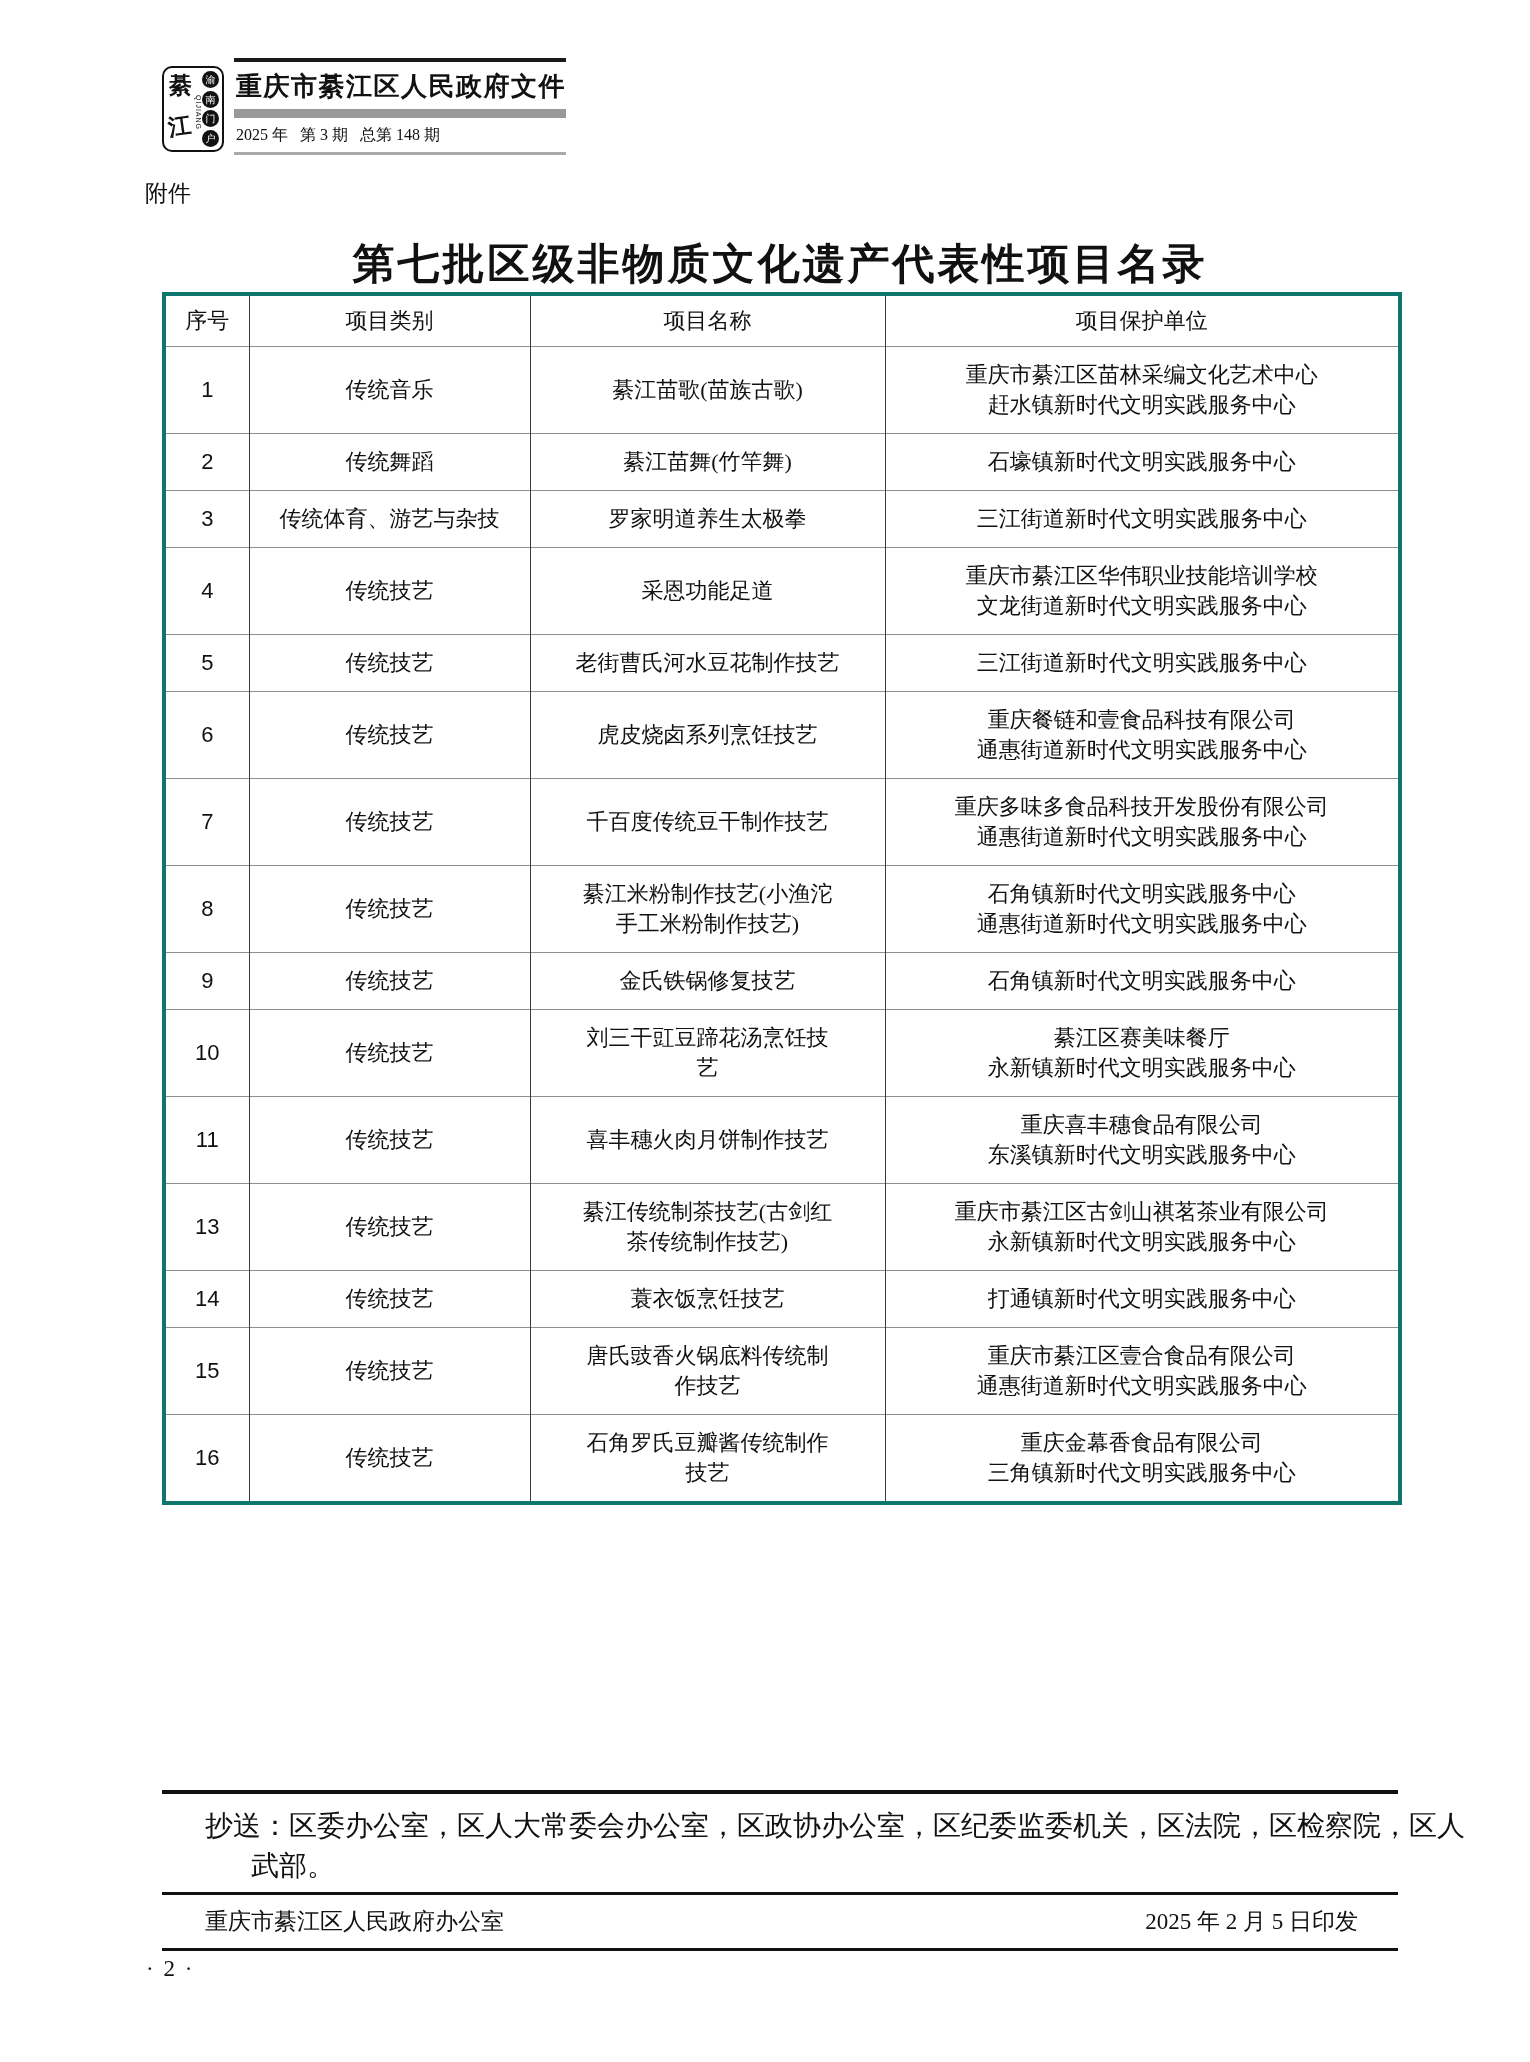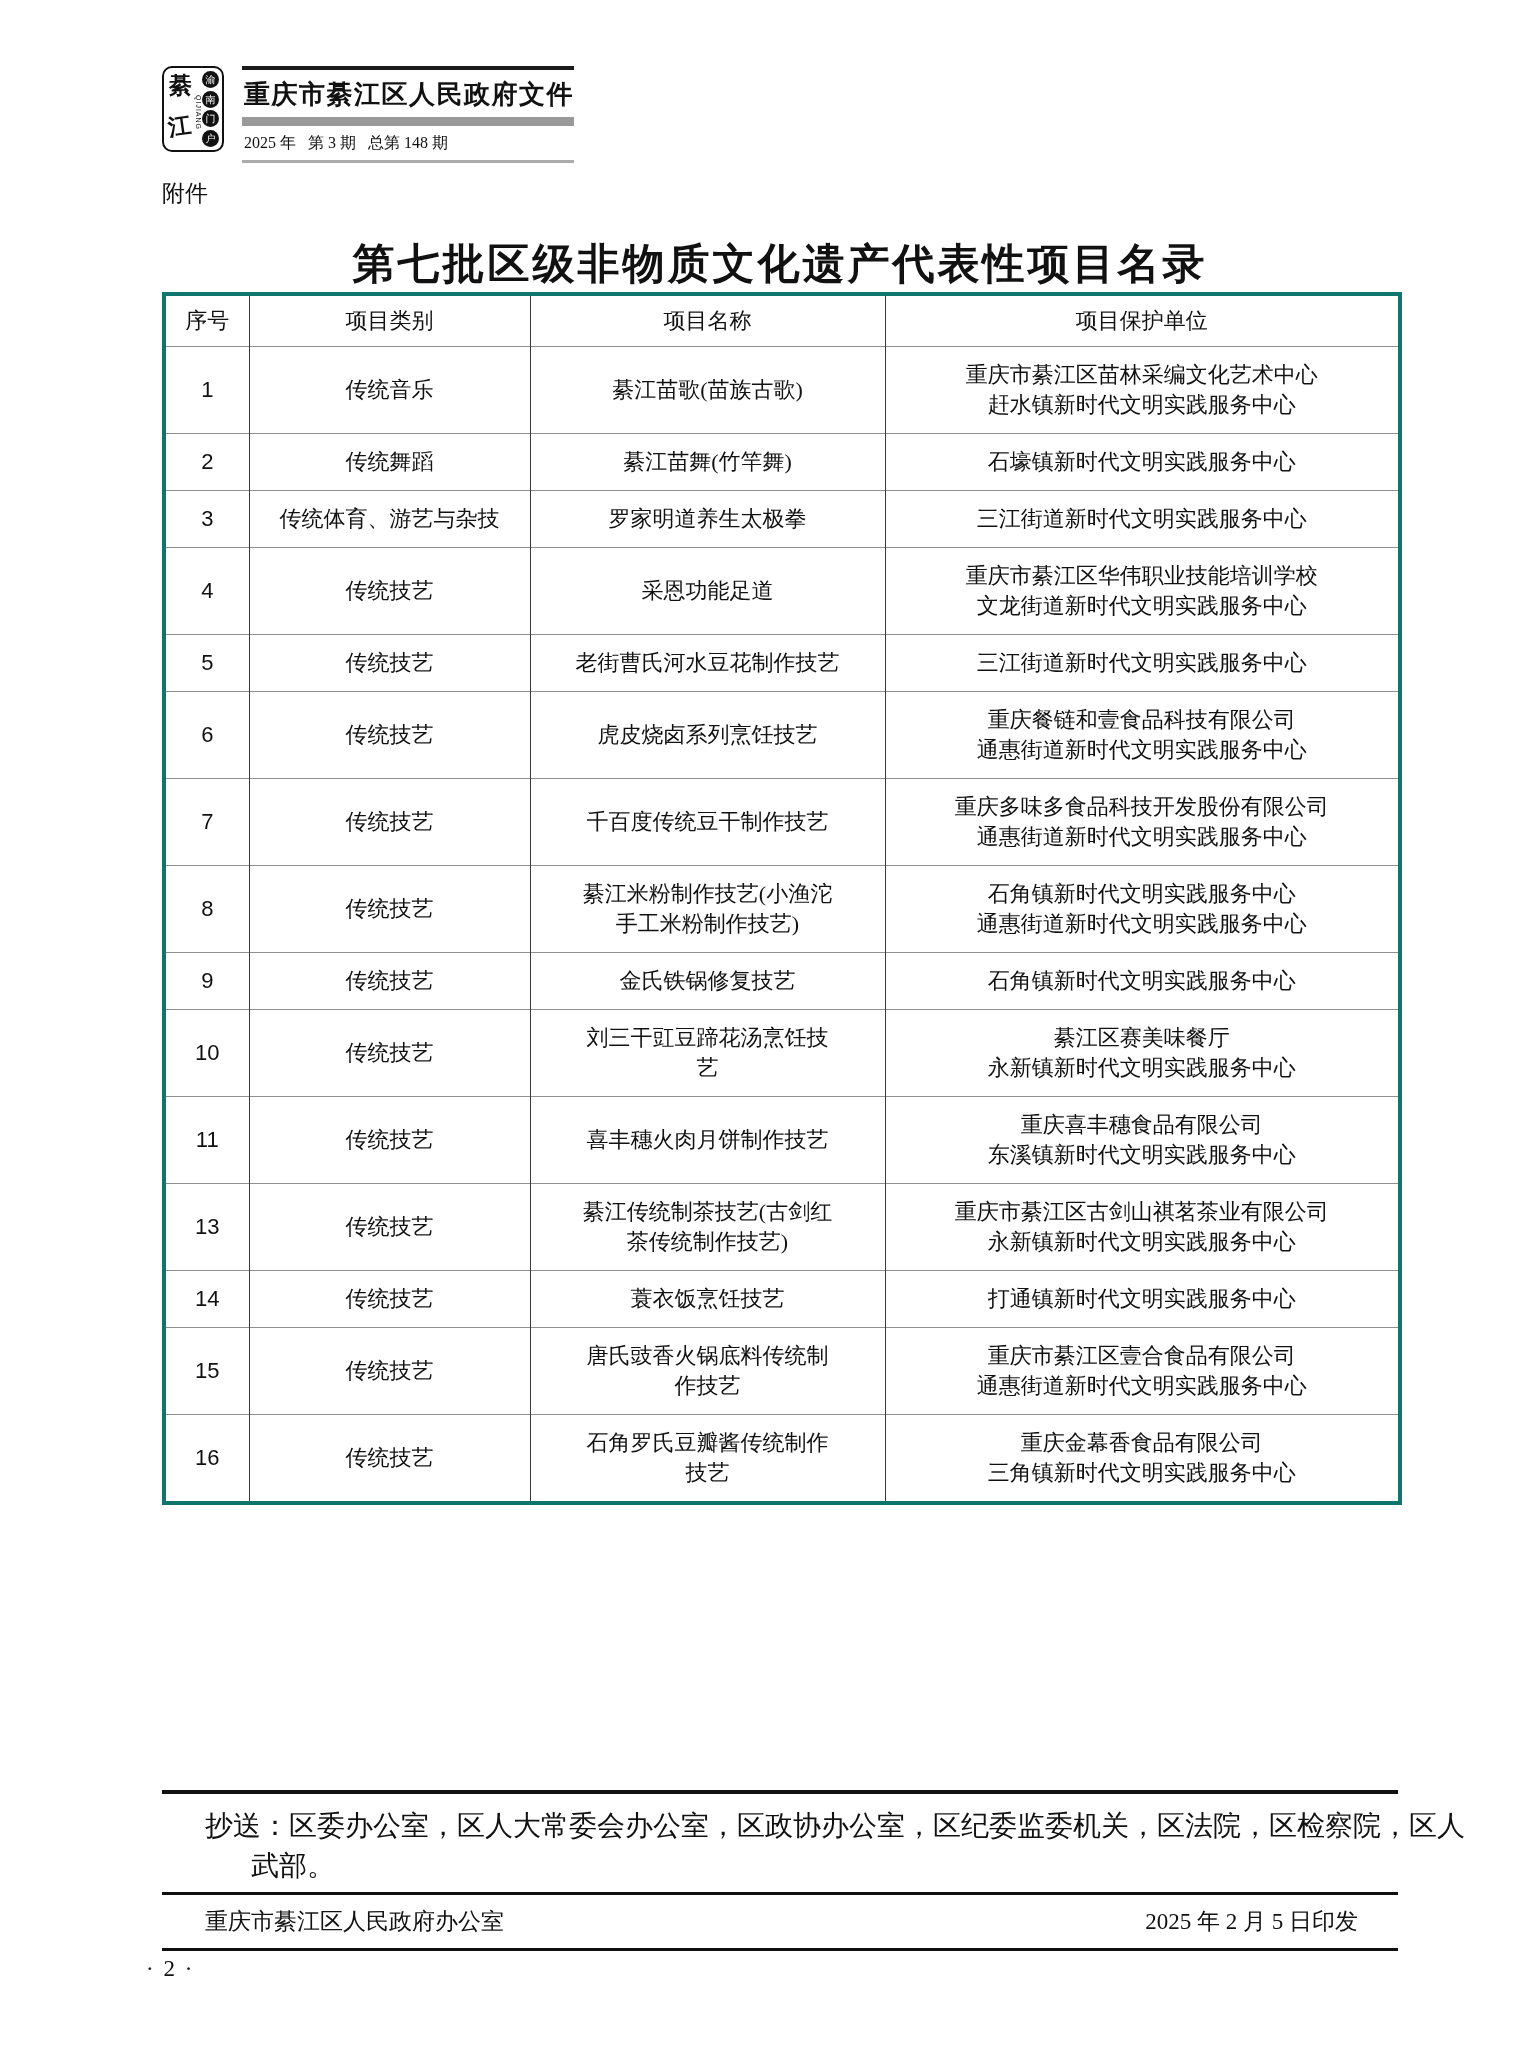--- a/index.html
+++ b/index.html
@@ -25,34 +25,34 @@
   .logo-latin{
     position:absolute;top:24px;right:0px;
     writing-mode:vertical-rl;font-size:7px;letter-spacing:1px;
     font-family:"Liberation Sans",sans-serif;
   }
   .logo-seals{width:18px;display:flex;flex-direction:column;justify-content:space-between;}
   .seal{
     width:17px;height:17px;border-radius:50%;background:#111;color:#fff;
     font-size:10px;line-height:17px;text-align:center;
   }
-  .header-block{position:absolute;left:234px;top:66px;width:332px;margin-left:8px;}
+  .header-block{position:absolute;left:234px;top:58px;width:332px;}
   .hb-topline{height:4px;background:#1a1a1a;}
   .hb-title{
     font-size:26px;font-weight:600;letter-spacing:1.5px;
     white-space:nowrap;padding:7px 0 5px 2px;
   }
   .hb-graybar{height:9px;background:#999;}
   .hb-issue{
     font-size:16px;padding:7px 0 6px 2px;white-space:pre;
     font-weight:400;
   }
   .hb-thinline{height:2.5px;background:#aaa;}
   
-  .attachment{position:absolute;left:162px;top:178px;font-size:23px;}
+  .attachment{position:absolute;left:145px;top:178px;font-size:23px;}
   .main-title{
     position:absolute;left:162px;top:236px;width:1236px;
     text-align:center;font-size:42px;font-weight:600;letter-spacing:3px;
     white-space:nowrap;
   }
   
   .heritage-table{
     position:absolute;left:162px;top:292px;width:1236px;
     border-collapse:collapse;table-layout:fixed;
     border:4px solid #0f766e;

